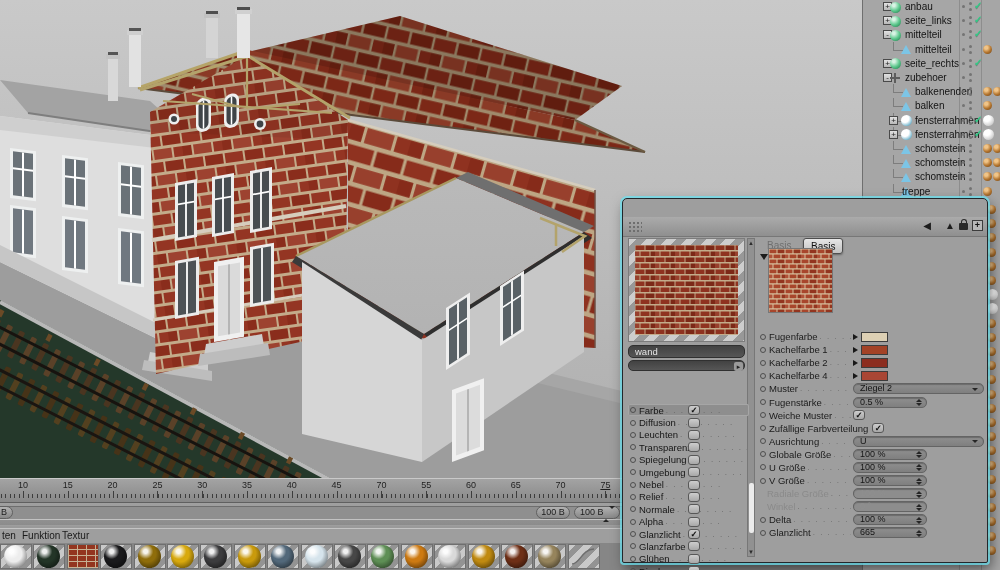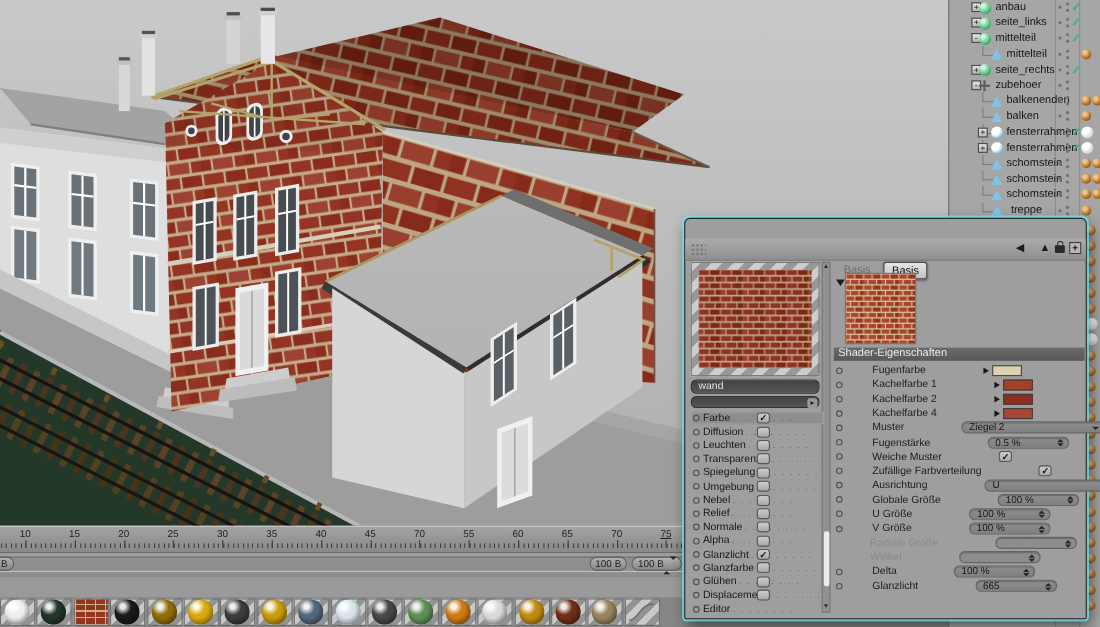--- a/index.html
+++ b/index.html
@@ -91,37 +91,37 @@
       border:1px solid #777;box-sizing:border-box;}
   #vscroll .sb-up,#vscroll .sb-dn{position:absolute;left:0;width:6px;font-size:6px;color:#2c2c2c;text-align:center;}
   #vscroll .thumb{position:absolute;left:0.5px;width:5px;height:50px;background:#ececec;border-radius:2px;top:244px;}
   .darkfield{position:absolute;left:5px;width:117px;background:linear-gradient(#424242,#565656);
       border-radius:5px;border:1px solid #303030;box-sizing:border-box;color:#e4e4e4;font-size:9.5px;
       line-height:11px;padding-left:6px;}
   .fieldbtn{position:absolute;right:1px;top:1px;width:9px;height:9px;background:#9a9a9a;border-radius:2px;
       font-size:7px;line-height:9px;text-align:center;color:#222;}
   #channels{position:absolute;left:5px;top:175px;width:121px;}
   .chrow{position:relative;height:12.4px;font-size:9.5px;color:#161616;display:flex;align-items:center;}
-  .chrow.hl{background:#8e8e8e;box-shadow:inset 0 0 0 1px #a6a6a6;border-radius:2px;}
+  .chrow.hl{background:#8e8e8e;box-shadow:inset 0 0 0 1px #a6a6a6;border-radius:2px;margin-top:30px;}
   .bullet{width:4px;height:4px;border:1px solid #4e4e4e;border-radius:50%;margin:0 3px 0 2px;flex:none;}
   .chlabel{white-space:nowrap;flex:none;}
   .chlead{flex:1;min-width:0;overflow:hidden;white-space:nowrap;color:#606060;font-size:8px;letter-spacing:1.5px;margin:0 2px;}
   .cb{width:12px;height:10px;background:linear-gradient(#cdcdcd,#a8a8a8);border:1px solid #585858;
       border-radius:3px;box-sizing:border-box;font-size:8.5px;line-height:8px;text-align:center;color:#101010;
       font-weight:bold;flex:none;position:absolute;left:60px;}
   
   .tab{position:absolute;top:39px;height:16px;font-size:10px;line-height:15px;padding:0 7px;box-sizing:border-box;}
   .tab.inactive{color:#6f6f6f;}
   .tab.active{background:linear-gradient(#e6e6e6,#c2c2c2);border:1px solid #4e4e4e;border-radius:3px;color:#101010;
       box-shadow:0 1px 2px rgba(0,0,0,.35);}
   #shaderthumb{position:absolute;left:146px;top:50px;width:63px;height:63px;box-shadow:0 0 0 1px #777;}
   #secheader{position:absolute;left:135px;top:117px;width:228px;height:12px;background:linear-gradient(#6a6a6a,#585858);
       color:#ececec;font-size:10px;line-height:12px;padding-left:4px;box-sizing:border-box;}
   #props{position:absolute;left:135px;top:131px;width:228px;}
-  .prow{position:relative;height:13.1px;display:flex;align-items:center;font-size:9.5px;color:#1b1b1b;gap:24px;}
+  .prow{position:relative;height:13.1px;display:flex;align-items:center;font-size:9.5px;color:#1b1b1b;}
   .prow.disabled{color:#8a8a8a;}
   .plabel{white-space:nowrap;flex:none;}
   .plead{flex:1;min-width:0;overflow:hidden;white-space:nowrap;color:#666;font-size:8px;letter-spacing:1.5px;margin:0 2px;}
   .ctrlzone{width:133px;flex:none;display:flex;align-items:center;}
   .tri-r{width:0;height:0;border-top:3.5px solid transparent;border-bottom:3.5px solid transparent;
       border-left:5px solid #181818;margin-right:3px;}
   .colsw{width:27px;height:10px;border:1px solid #3c3c3c;box-sizing:border-box;}
   .pillctl{height:11px;background:linear-gradient(#8f8f8f,#7f7f7f);border:1px solid #646464;
       box-shadow:inset 0 1px 1px rgba(0,0,0,.25);border-radius:5px;box-sizing:border-box;
       font-size:9px;line-height:9px;color:#151515;padding-left:6px;position:relative;}
@@ -582,21 +582,21 @@
           <div class="lbl" style="left: 52px;">schomstein</div>
           <div class="dd" style="left: 99px; top: 5px;"></div>
           <div class="dd" style="left: 106px; top: 2px;"></div>
           <div class="dd" style="left: 106px; top: 8px;"></div>
           <div class="chip brown" style="left: 120px;"></div>
           <div class="chip brown" style="left: 130px;"></div>
         </div>
         <div class="trow" style="top: 184.6px;">
           <div class="conn" style="left: 30px;"></div>
           <div class="ic ic-poly" style="left: 38px;"></div>
-          <div class="lbl" style="left: 56px;">treppe</div>
+          <div class="lbl" style="left: 39px;">treppe</div>
           <div class="dd" style="left: 99px; top: 5px;"></div>
           <div class="dd" style="left: 106px; top: 2px;"></div>
           <div class="dd" style="left: 106px; top: 8px;"></div>
           <div class="chip brown" style="left: 120px;"></div>
         </div>
         <div class="trow" style="top: 203px;">
           <div class="chip brown" style="left: 124px;"></div>
         </div>
         <div class="trow" style="top: 217.2px;">
           <div class="chip brown" style="left: 124px;"></div>
@@ -852,20 +852,25 @@
       <div class="pill" style="left:-27px;width:40px;text-align:right;padding-right:5px;">0 B</div>
       <div class="pill" style="left:536px;width:34px;text-align:center;">100 B</div>
       <div class="pill" style="left:574px;width:46px;padding-left:5px;">
         <span>100 B</span>
         <span class="arrs"><span class="a-up"></span><span class="a-dn"></span></span>
       </div>
     </div>
   </div>
 
   <div id="matman">
+    <div id="matmenus">
+      <span style="left:2px">ten</span>
+      <span style="left:22px">Funktion</span>
+      <span style="left:62px">Textur</span>
+    </div>
     <div id="swatches">
         <div class="cell" style="left: 0px;">
           <div class="sph" style="background: radial-gradient(circle at 33% 28%, rgba(255, 255, 255, 0.92) 0px, rgba(255, 255, 255, 0.92) 9%, rgba(255, 255, 255, 0) 34%), radial-gradient(circle at 42% 38%, rgb(237, 237, 237) 42%, rgb(0, 0, 0) 125%);"></div>
         </div>
         <div class="cell" style="left: 33.4px;">
           <div class="sph" style="background: radial-gradient(circle at 33% 28%, rgba(255, 255, 255, 0.92) 0px, rgba(255, 255, 255, 0.92) 9%, rgba(255, 255, 255, 0) 34%), radial-gradient(circle at 42% 38%, rgb(35, 53, 39) 42%, rgb(0, 0, 0) 125%);"></div>
         </div>
         <div class="cell" style="left: 66.8px;">
           <div class="brickcell"></div>
         </div>
@@ -1056,21 +1061,20 @@
             <rect x="0.5" y="0.5" width="7" height="3.8" fill="#a8462c"></rect>
             <rect x="8.5" y="0.5" width="7" height="3.8" fill="#93351f"></rect>
             <rect x="-3.5" y="5.5" width="7" height="3.8" fill="#b05238"></rect>
             <rect x="4.5" y="5.5" width="7" height="3.8" fill="#a8462c"></rect>
             <rect x="12.5" y="5.5" width="7" height="3.8" fill="#93351f"></rect>
           </pattern>
         </defs>
         <rect width="63" height="63" fill="url(#bkThumb)"></rect>
       </svg>
     </div>
-    <div id="secheader">Shader-Eigenschaften</div>
     <div id="props">
         <div class="prow">
           <div class="bullet"></div>
           <div class="plabel">Fugenfarbe</div>
           <div class="plead">. . . . . . . . . . . . . . .</div>
           <div class="ctrlzone">
             <div class="tri-r"></div>
             <div class="colsw" style="background: rgb(221, 208, 180);"></div>
           </div>
         </div>

